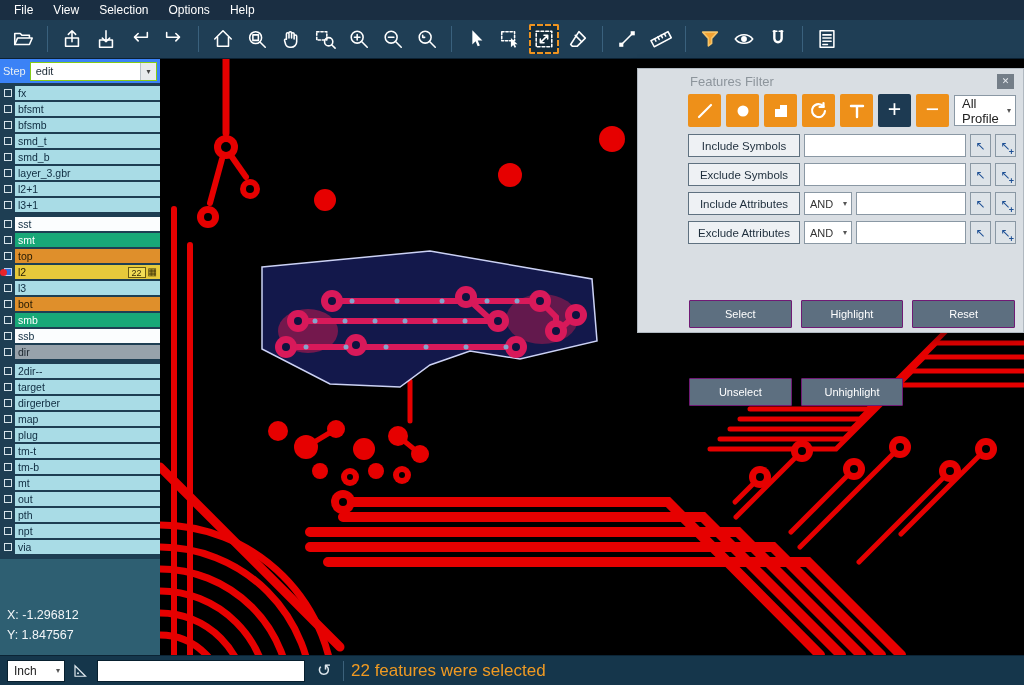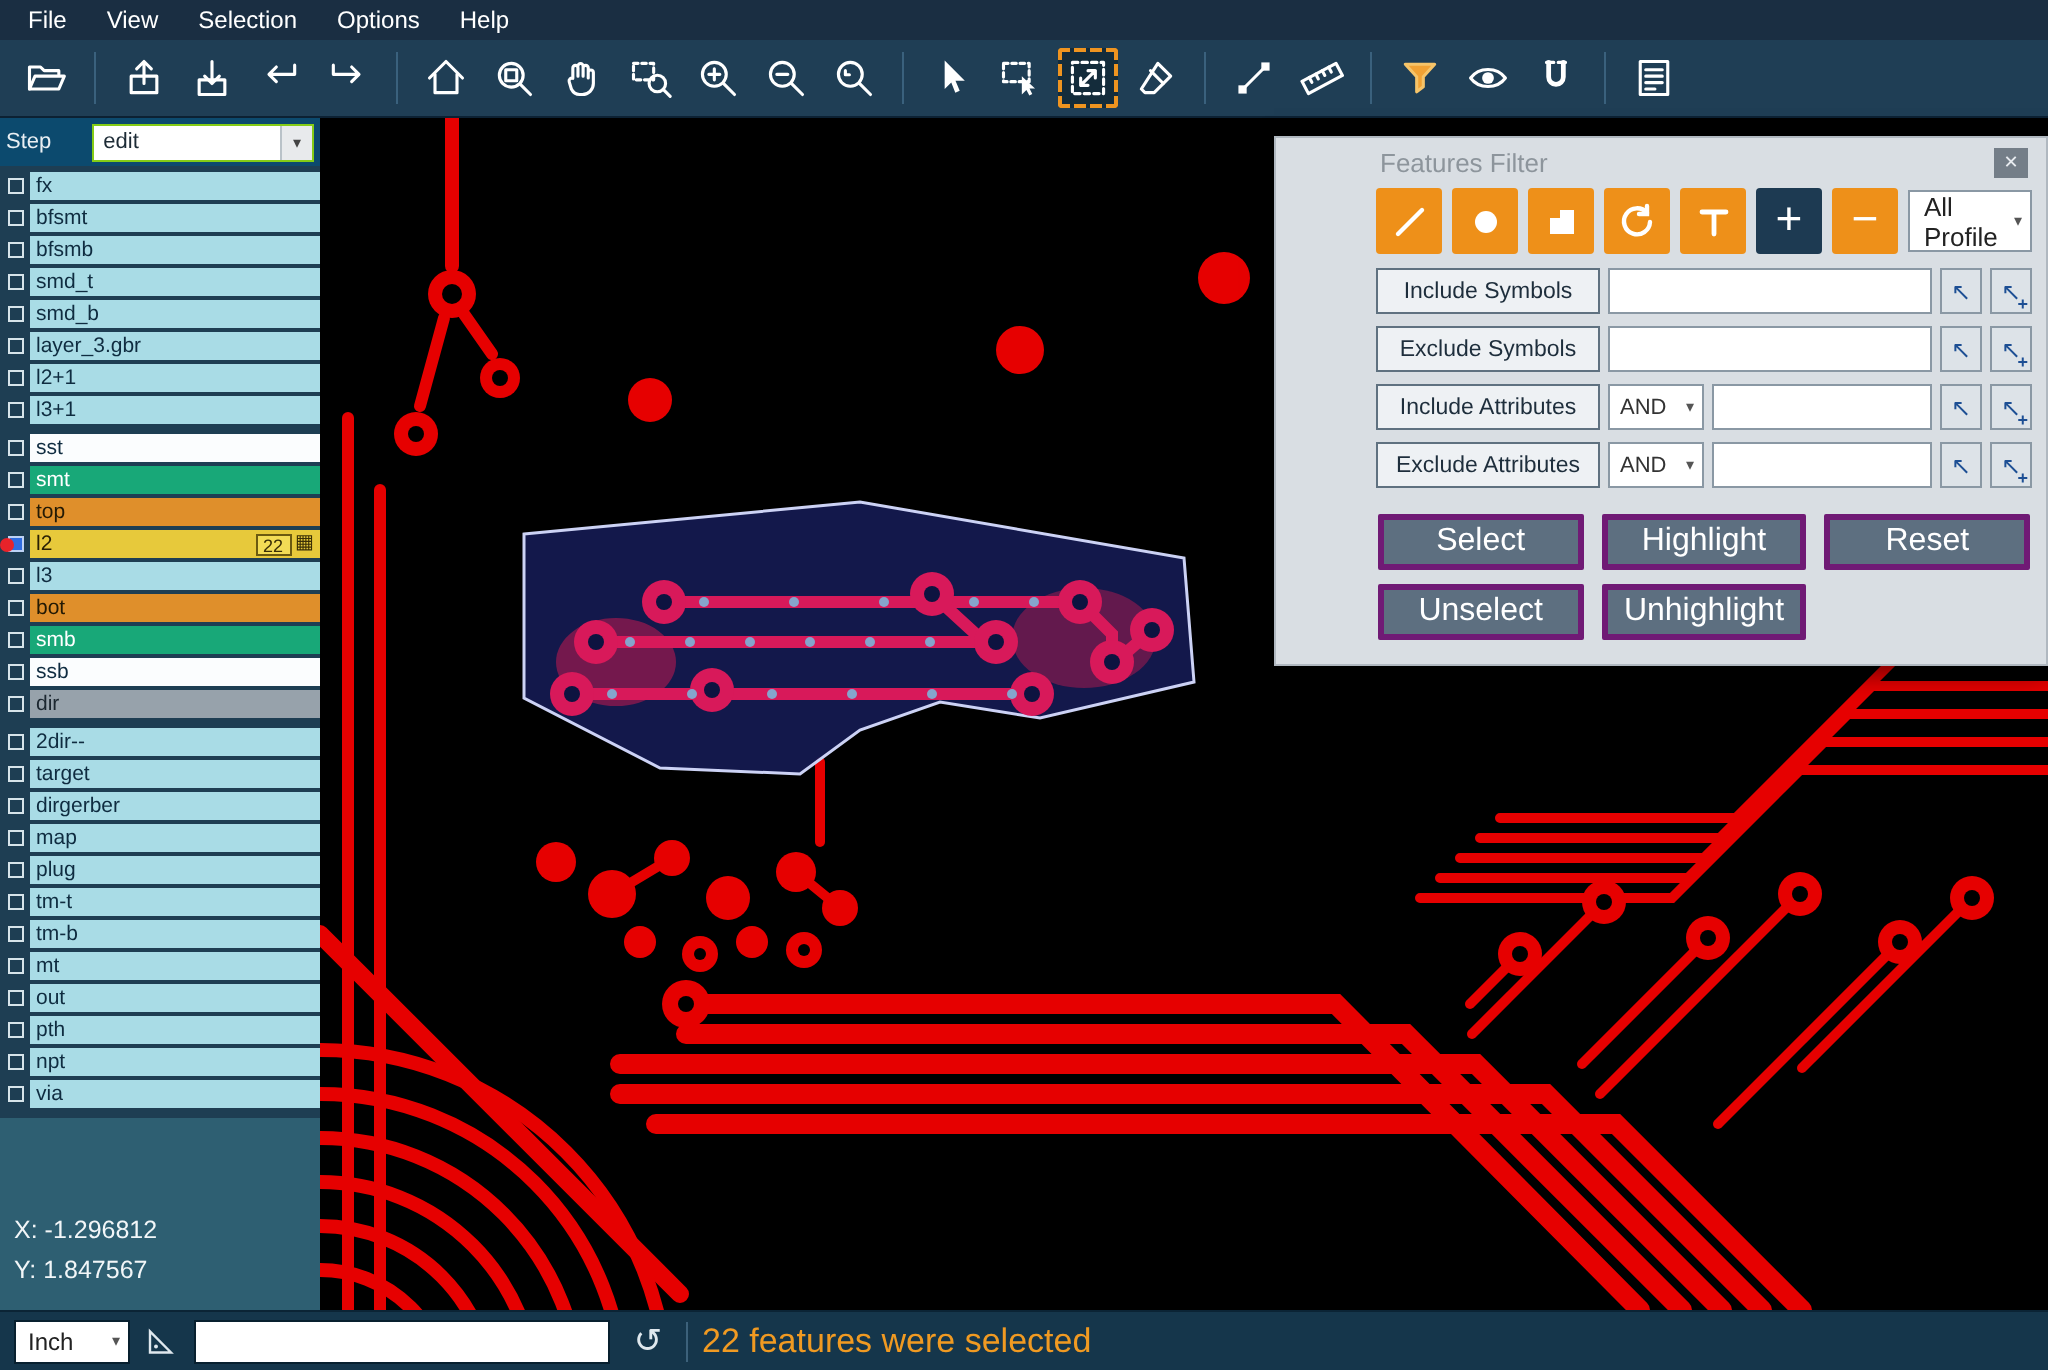--- a/index.html
+++ b/index.html
@@ -15,21 +15,21 @@
   .tb-sep { width:1px; height:26px; background:#3a617d; margin:0 7px; flex:0 0 auto; }
   .toolbutton { width:30px; height:30px; display:flex; align-items:center; justify-content:center; margin:0 2px; border-radius:2px; flex:0 0 auto; }
   .toolbutton svg { width:22px; height:22px; }
   .toolbutton.active { background:#142c3b; outline:2px dashed #ef9420; outline-offset:-2px; }
 
   
   .main { position:absolute; top:59px; left:0; right:0; bottom:30px; display:flex; }
 
   
   .sidebar { width:160px; background:#2e5f72; display:flex; flex-direction:column; position:relative; z-index:2; flex:0 0 auto; }
-  .step-row { height:24px; background:#0c4a6e; display:flex; align-items:center; padding:0 3px; gap:20px; flex:0 0 auto; }
+  .step-row { height:24px; background:#3b82f6; display:flex; align-items:center; padding:0 3px; gap:4px; flex:0 0 auto; }
   .step-label { color:#e9eff3; font-size:11px; }
   .step-combo { flex:1; height:19px; background:#fff; border:1px solid #84cc16; display:flex; align-items:center; font-size:11px; color:#1d2b36; padding-left:5px; }
   .step-combo .chev { margin-left:auto; width:16px; height:100%; background:#e8eaec; border-left:1px solid #b9c2c8; display:flex; align-items:center; justify-content:center; font-size:8px; color:#444; }
   .layer-list { background:#1e3e53; padding-top:3px; }
   .layer-group { margin-bottom:5px; }
   .layer-row { display:flex; align-items:center; height:14px; margin-bottom:2px; }
   .gutter { width:15px; height:14px; display:flex; align-items:center; justify-content:center; position:relative; flex:0 0 auto; }
   .chk { width:8px; height:8px; border:1px solid #d7e4ea; display:block; }
   .chk-active { background:#2f6ce0; border-color:#bcd2f5; }
   .layer-dot { position:absolute; left:0px; top:4px; width:7px; height:7px; border-radius:50%; background:#e8232a; }
@@ -60,21 +60,21 @@
   .tbtn svg { width:20px; height:20px; }
   .profile-combo { flex:1; height:31px; background:#fff; border:1px solid #8a98a4; display:flex; align-items:center; padding-left:7px; font-size:13px; color:#222; }
   .profile-combo .chev, .and-combo .chev, .unit-combo .chev { margin-left:auto; font-size:8px; color:#555; padding:0 4px; }
   .filter-row { display:flex; align-items:center; gap:4px; padding:0 7px; margin-bottom:6px; height:23px; }
   .filter-label-btn { width:112px; height:23px; background:#eef1f4; border:1px solid #5f7180; font-size:11.5px; color:#1e2e3c; display:flex; align-items:center; justify-content:center; flex:0 0 auto; }
   .and-combo { width:48px; height:23px; background:#fff; border:1px solid #8a98a4; font-size:11px; display:flex; align-items:center; padding-left:5px; color:#333; flex:0 0 auto; }
   .filter-field { flex:1; height:23px; background:#fff; border:1px solid #8a98a4; min-width:20px; font-family:"Liberation Sans",sans-serif; }
   .mini-btn { width:21px; height:23px; background:#dde3e8; border:1px solid #8a98a4; display:flex; align-items:center; justify-content:center; color:#1d4f94; font-size:12px; position:relative; flex:0 0 auto; }
   .mini-btn .plus { position:absolute; right:1px; bottom:-1px; font-size:9px; font-weight:bold; color:#1d4f94; }
   .action-grid { display:grid; grid-template-columns:1fr 1fr 1fr; gap:7px 9px; padding:7px 8px 0; }
-  .action-btn { height:28px; background:#5d6f80; border:3px solid #701a75; color:#fff; font-size:16px; display:flex; align-items:center; justify-content:center; border-radius:1px; }
+  .action-btn { height:28px; background:#5d6f80; border:1px solid #701a75; color:#fff; font-size:11px; display:flex; align-items:center; justify-content:center; border-radius:1px;margin-top:43px; }
 
   
   .statusbar { position:absolute; left:0; right:0; bottom:0; height:30px; background:#15364b; border-top:1px solid #0b2435; display:flex; align-items:center; padding:0 7px; gap:7px; z-index:6; }
   .unit-combo { width:58px; height:22px; background:#fff; border:1px solid #08202f; display:flex; align-items:center; padding-left:6px; font-size:12px; color:#222; flex:0 0 auto; }
   .corner-icon svg { width:18px; height:18px; display:block; }
   .status-input { width:208px; height:22px; background:#fff; border:1px solid #08202f; font-family:"Liberation Sans",sans-serif; }
   .refresh-btn { color:#dfe8ee; font-size:17px; width:24px; text-align:center; }
   .status-sep { width:1px; height:20px; background:#3c617a; }
   .status-msg { color:#f09a22; font-size:17px; }
 </style>

